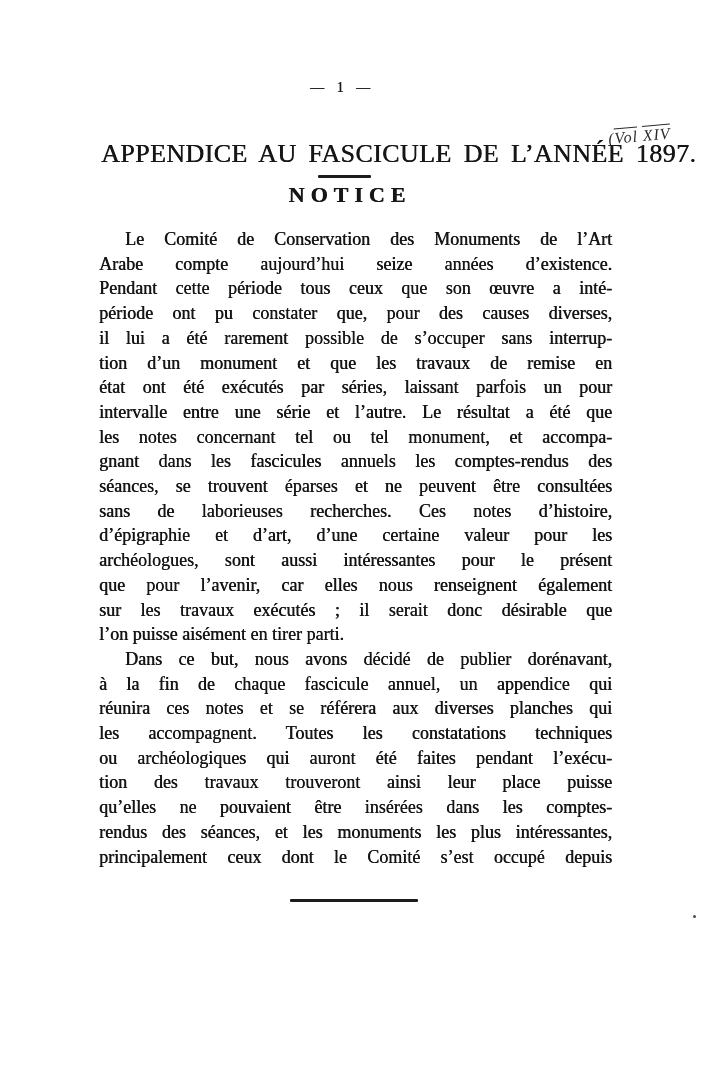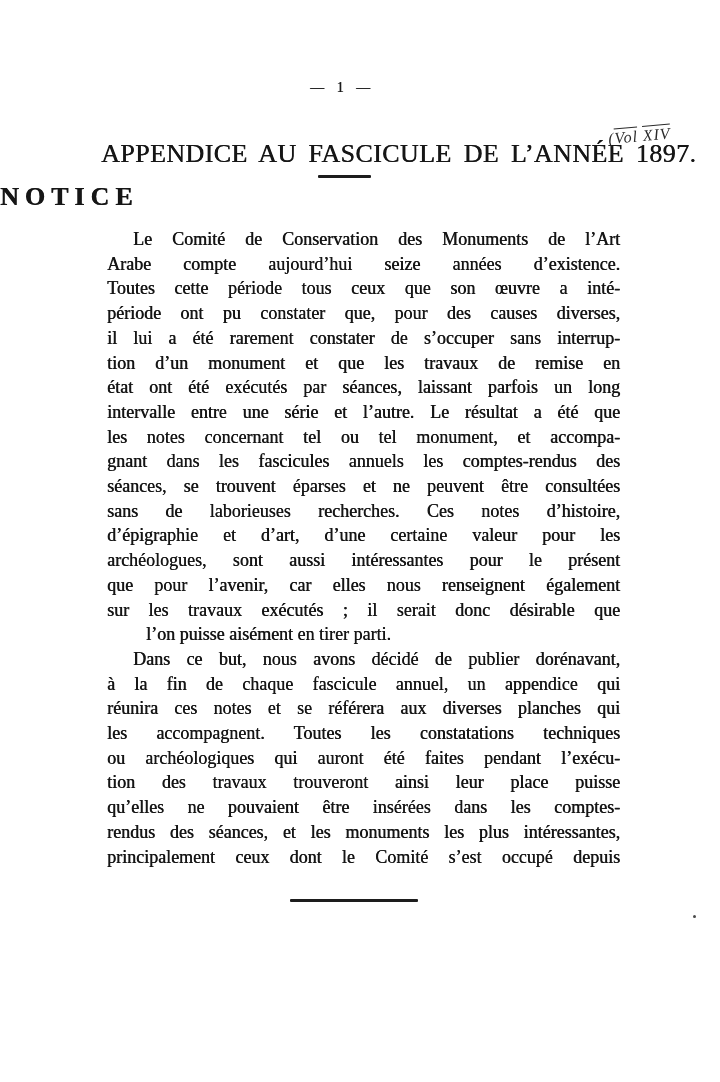--- a/index.html
+++ b/index.html
@@ -63,39 +63,39 @@
     width: 53px;
     height: 3px;
     background: #1c1c1c;
     border-radius: 1px;
   }
   .heading {
     position: absolute;
     top: 182px;
     left: 0;
     width: 700px;
-    font-size: 26px;
+    text-align: center;
+    font-size: 22px;
     font-weight: bold;
     letter-spacing: 6px;
   }
   .body-text {
     position: absolute;
     top: 227px;
-    left: 107px;
+    left: 99px;
     width: 513px;
     font-size: 18px;
     line-height: 24.7px;
   }
   .body-text .line {
     text-align: justify;
     text-align-last: justify;
   }
   .body-text .line.last {
     text-align-last: left;
-    margin-left: 39px;
   }
   .body-text .para .line.first {
     text-indent: 26px;
   }
   .end-rule {
     position: absolute;
     top: 899px;
     left: 290px;
     width: 128px;
     height: 3px;
@@ -124,25 +124,25 @@
   <div class="annotation"><span>(</span><span class="ov">Vol</span> <span class="ov">XIV</span></div>
 
   <div class="title-rule"></div>
 
   <div class="heading ink">NOTICE</div>
 
   <div class="body-text ink">
       <div class="para">
         <div class="line first">Le Comité de Conservation des Monuments de l’Art</div>
         <div class="line">Arabe compte aujourd’hui seize années d’existence.</div>
-        <div class="line">Toutes cette période tous ceux que son œuvre a inté-</div>
+        <div class="line">Pendant cette période tous ceux que son œuvre a inté-</div>
         <div class="line">période ont pu constater que, pour des causes diverses,</div>
-        <div class="line">il lui a été rarement constater de s’occuper sans interrup-</div>
+        <div class="line">il lui a été rarement possible de s’occuper sans interrup-</div>
         <div class="line">tion d’un monument et que les travaux de remise en</div>
-        <div class="line">état ont été exécutés par séances, laissant parfois un long</div>
+        <div class="line">état ont été exécutés par séries, laissant parfois un pour</div>
         <div class="line">intervalle entre une série et l’autre. Le résultat a été que</div>
         <div class="line">les notes concernant tel ou tel monument, et accompa-</div>
         <div class="line">gnant dans les fascicules annuels les comptes-rendus des</div>
         <div class="line">séances, se trouvent éparses et ne peuvent être consultées</div>
         <div class="line">sans de laborieuses recherches. Ces notes d’histoire,</div>
         <div class="line">d’épigraphie et d’art, d’une certaine valeur pour les</div>
         <div class="line">archéologues, sont aussi intéressantes pour le présent</div>
         <div class="line">que pour l’avenir, car elles nous renseignent également</div>
         <div class="line">sur les travaux exécutés ; il serait donc désirable que</div>
         <div class="line last">l’on puisse aisément en tirer parti.</div>

